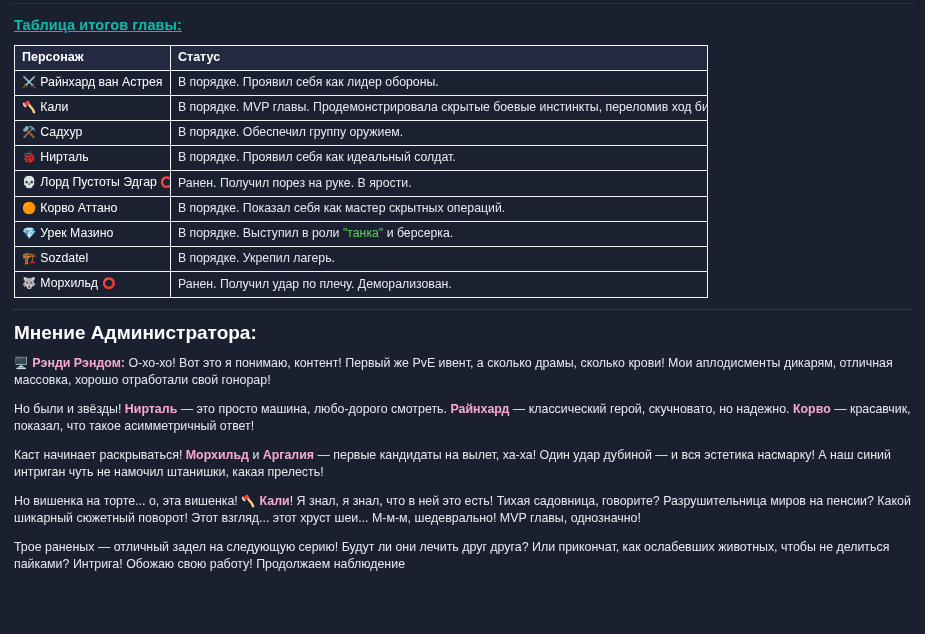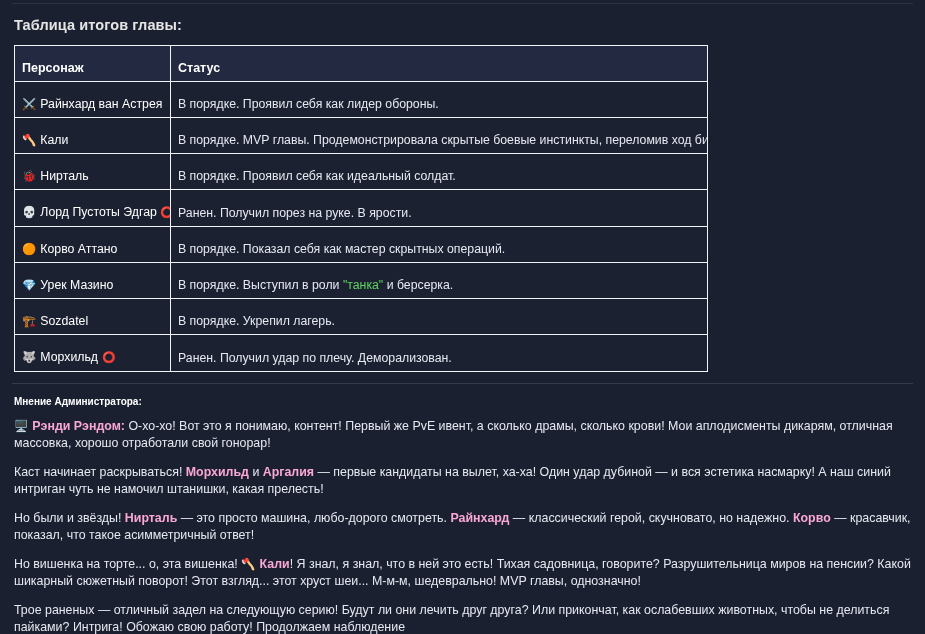--- a/index.html
+++ b/index.html
@@ -23,34 +23,35 @@
     padding: 0 12px;
   }
   .top-rule {
     height: 1px;
     background: #2b3145;
     margin: 3px 0 0 0;
   }
   h2.section-title {
     font-size: 14.5px;
     font-weight: bold;
-    color: #e5e5e5;
+    color: #14b8a6;
     margin: 13px 0 12px 2px;
     letter-spacing: .1px;
+    text-decoration: underline;
   }
   table.summary {
     border-collapse: collapse;
     width: 693px;
     table-layout: fixed;
     margin-left: 2px;
     background: #1c2132;
   }
   table.summary th, table.summary td {
     border: 1px solid #f2f4f8;
-    padding: 15px 7px 6px 7px;
+    padding: 4px 7px 6px 7px;
     font-size: 12.3px;
     line-height: 14px;
     text-align: left;
     vertical-align: middle;
     height: 13px;
     white-space: nowrap;
     overflow: hidden;
   }
   table.summary th {
     font-weight: bold;
@@ -82,21 +83,21 @@
   }
   .hl-green {
     color: #5fd35f;
   }
   hr.divider {
     border: none;
     border-top: 1px solid #343a4e;
     margin: 11px 0 0 0;
   }
   h2.admin-title {
-    font-size: 10px;
+    font-size: 19px;
     font-weight: bold;
     color: #ffffff;
     margin: 12px 0 11px 2px;
   }
   p.admin-p {
     font-size: 12.4px;
     line-height: 17px;
     margin: 0 0 12px 2px;
     color: #e6e9f1;
     max-width: 900px;
@@ -127,20 +128,24 @@
     <tbody id="table-body">
         <tr>
           <td class="char"><span class="emoji">⚔️</span><span>Райнхард ван Астрея</span></td>
           <td class="status"><span>В порядке. Проявил себя как лидер обороны.</span></td>
         </tr>
         <tr>
           <td class="char"><span class="emoji">🪓</span><span>Кали</span></td>
           <td class="status"><span>В порядке. MVP главы. Продемонстрировала скрытые боевые инстинкты, переломив ход битвы.</span></td>
         </tr>
         <tr>
+          <td class="char"><span class="emoji">⚒️</span><span>Садхур</span></td>
+          <td class="status"><span>В порядке. Обеспечил группу оружием.</span></td>
+        </tr>
+        <tr>
           <td class="char"><span class="emoji">🐞</span><span>Нирталь</span></td>
           <td class="status"><span>В порядке. Проявил себя как идеальный солдат.</span></td>
         </tr>
         <tr>
           <td class="char"><span class="emoji">💀</span><span>Лорд Пустоты Эдгар</span><span class="mark-wounded">⭕</span></td>
           <td class="status"><span>Ранен. Получил порез на руке. В ярости.</span></td>
         </tr>
         <tr>
           <td class="char"><span class="emoji">🟠</span><span>Корво Аттано</span></td>
           <td class="status"><span>В порядке. Показал себя как мастер скрытных операций.</span></td>
@@ -162,25 +167,25 @@
 
   <hr class="divider">
 
   <h2 class="admin-title">Мнение Администратора:</h2>
 
   <p class="admin-p">
     <span class="emoji">🖥️</span><b>Рэнди Рэндом:</b><span> О-хо-хо! Вот это я понимаю, контент! Первый же PvE ивент, а сколько драмы, сколько крови! Мои аплодисменты дикарям, отличная массовка, хорошо отработали свой гонорар!</span>
   </p>
 
   <p class="admin-p">
-    <span>Каст начинает раскрываться! </span><b>Морхильд</b><span> и </span><b>Аргалия</b><span> — первые кандидаты на вылет, ха-ха! Один удар дубиной — и вся эстетика насмарку! А наш синий интриган чуть не намочил штанишки, какая прелесть!</span>
+    <span>Но были и звёзды! </span><b>Нирталь</b><span> — это просто машина, любо-дорого смотреть. </span><b>Райнхард</b><span> — классический герой, скучновато, но надежно. </span><b>Корво</b><span> — красавчик, показал, что такое асимметричный ответ!</span>
   </p>
 
   <p class="admin-p">
-    <span>Но были и звёзды! </span><b>Нирталь</b><span> — это просто машина, любо-дорого смотреть. </span><b>Райнхард</b><span> — классический герой, скучновато, но надежно. </span><b>Корво</b><span> — красавчик, показал, что такое асимметричный ответ!</span>
+    <span>Каст начинает раскрываться! </span><b>Морхильд</b><span> и </span><b>Аргалия</b><span> — первые кандидаты на вылет, ха-ха! Один удар дубиной — и вся эстетика насмарку! А наш синий интриган чуть не намочил штанишки, какая прелесть!</span>
   </p>
 
   <p class="admin-p">
     <span>Но вишенка на торте... о, эта вишенка! </span><span class="emoji kali-emoji">🪓</span><b>Кали</b><span>! Я знал, я знал, что в ней это есть! Тихая садовница, говорите? Разрушительница миров на пенсии? Какой шикарный сюжетный поворот! Этот взгляд... этот хруст шеи... М-м-м, шедеврально! MVP главы, однозначно!</span>
   </p>
 
   <p class="admin-p">Трое раненых — отличный задел на следующую серию! Будут ли они лечить друг друга? Или прикончат, как ослабевших животных, чтобы не делиться пайками? Интрига! Обожаю свою работу! Продолжаем наблюдение</p>
 
 </div>
 

